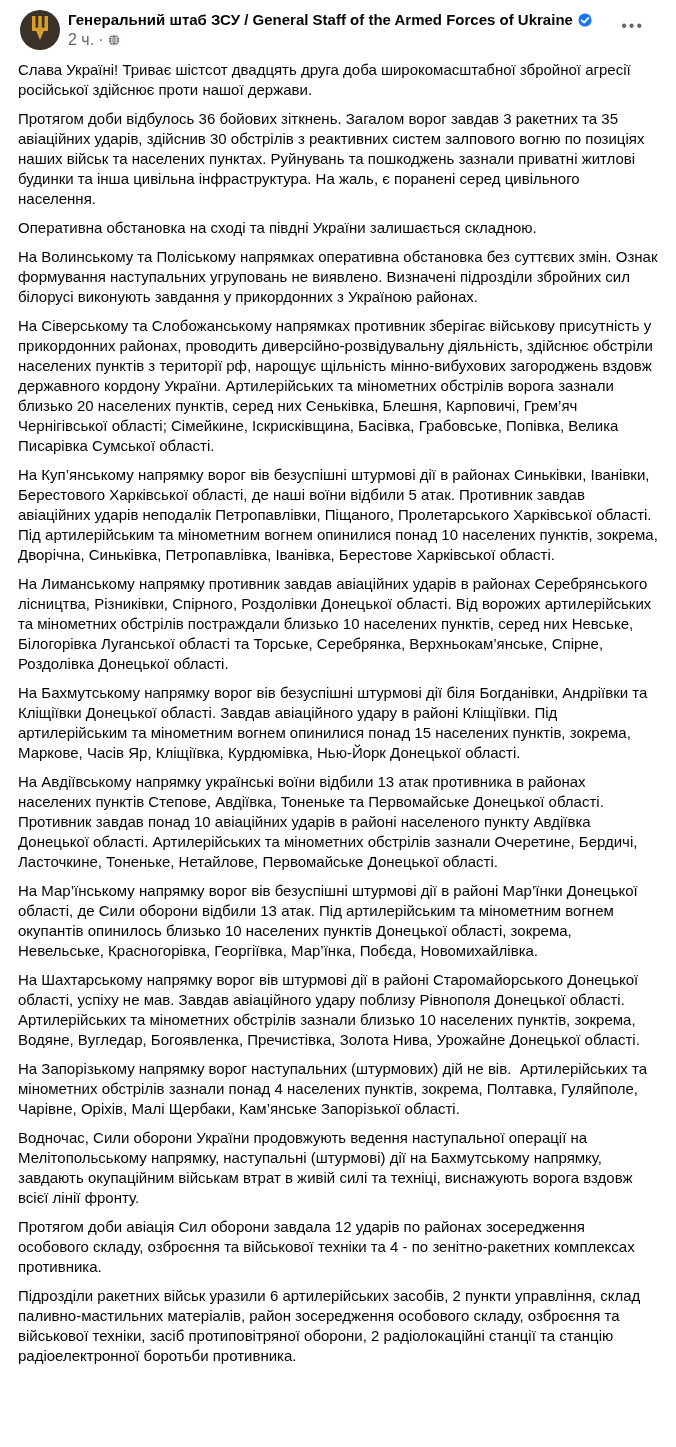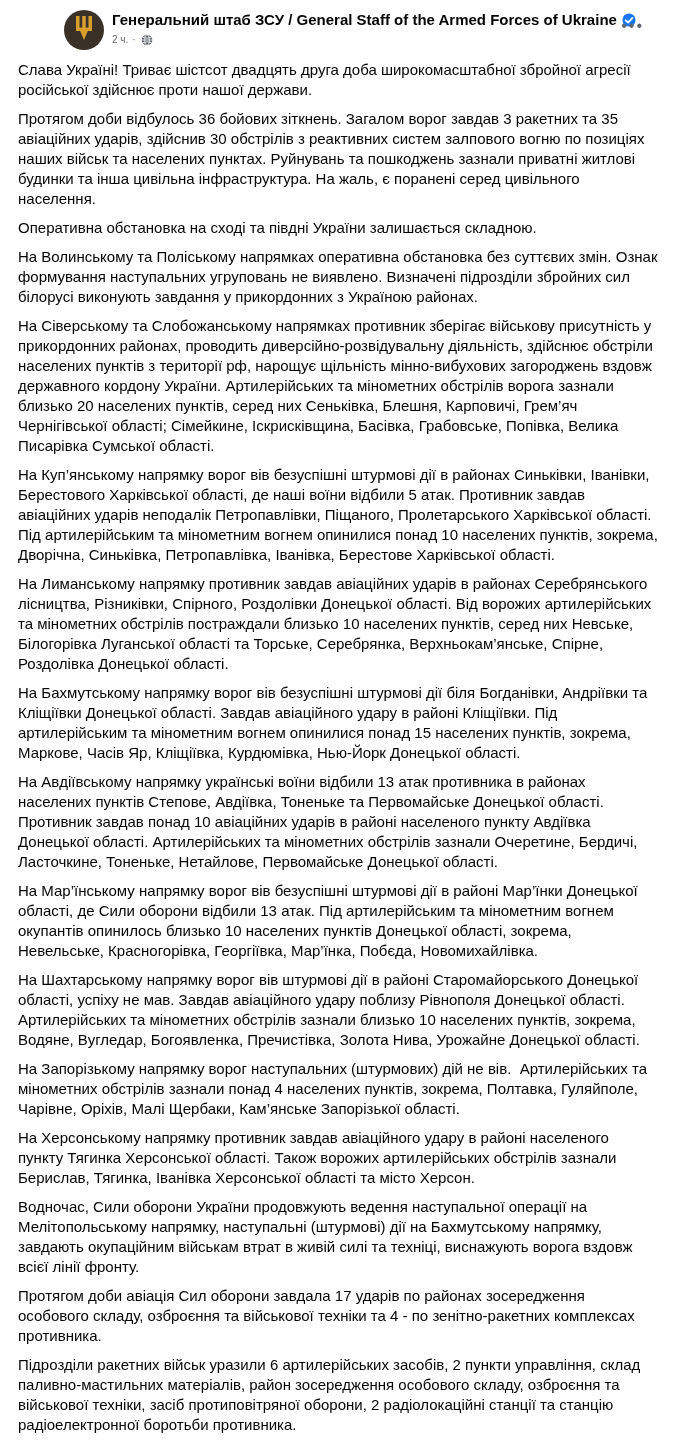--- a/index.html
+++ b/index.html
@@ -9,40 +9,39 @@
     color: #050505;
     -webkit-font-smoothing: antialiased;
   }
   .post { width: 676px; background: #ffffff; }
 
   
   .post-header {
     display: flex;
     align-items: flex-start;
     padding: 10px 16px 2px 20px;
-    margin-left: 44px;
   }
   .avatar {
     width: 40px; height: 40px;
     border-radius: 50%;
     background: #3a3228;
     flex: 0 0 40px;
     display: flex; align-items: center; justify-content: center;
     cursor: pointer;
   }
   .header-text { margin-left: 8px; flex: 1 1 auto; min-width: 0; }
   .name-row {
     display: flex; align-items: center; gap: 5px;
     font-size: 15px; font-weight: 700; line-height: 20px; color: #050505;
   }
   .page-name { cursor: pointer; white-space: nowrap; }
   .verified { display: inline-flex; align-items: center; }
   .meta-row {
     display: flex; align-items: center; gap: 4px;
-    font-size: 10px; line-height: 17px; color: #65676b; margin-top: 1px;
+    font-size: 16px; line-height: 17px; color: #65676b; margin-top: 1px;
   }
   .meta-row .ts { cursor: pointer; }
   .globe { display: inline-flex; align-items: center; margin-left: 1px; }
 
   .menu-btn {
     flex: 0 0 auto;
     margin-left: 8px;
     margin-right: 10px;
     margin-top: 6px;
     padding: 4px 6px;
@@ -128,19 +127,18 @@
     <p>Оперативна обстановка на сході та півдні України залишається складною.</p>
     <p>На Волинському та Поліському напрямках оперативна обстановка без суттєвих змін. Ознак формування наступальних угруповань не виявлено. Визначені підрозділи збройних сил білорусі виконують завдання у прикордонних з Україною районах.</p>
     <p>На Сіверському та Слобожанському напрямках противник зберігає військову присутність у прикордонних районах, проводить диверсійно-розвідувальну діяльність, здійснює обстріли населених пунктів з території рф, нарощує щільність мінно-вибухових загороджень вздовж державного кордону України. Артилерійських та мінометних обстрілів ворога зазнали близько 20 населених пунктів, серед них Сеньківка, Блешня, Карповичі, Грем’яч Чернігівської області; Сімейкине, Іскрисківщина, Басівка, Грабовське, Попівка, Велика Писарівка Сумської області.</p>
     <p>На Куп’янському напрямку ворог вів безуспішні штурмові дії в районах Синьківки, Іванівки, Берестового Харківської області, де наші воїни відбили 5 атак. Противник завдав авіаційних ударів неподалік Петропавлівки, Піщаного, Пролетарського Харківської області. Під артилерійським та мінометним вогнем опинилися понад 10 населених пунктів, зокрема, Дворічна, Синьківка, Петропавлівка, Іванівка, Берестове Харківської області.</p>
     <p>На Лиманському напрямку противник завдав авіаційних ударів в районах Серебрянського лісництва, Різниківки, Спірного, Роздолівки Донецької області. Від ворожих артилерійських та мінометних обстрілів постраждали близько 10 населених пунктів, серед них Невське, Білогорівка Луганської області та Торське, Серебрянка, Верхньокам’янське, Спірне, Роздолівка Донецької області.</p>
     <p>На Бахмутському напрямку ворог вів безуспішні штурмові дії біля Богданівки, Андріївки та Кліщіївки Донецької області. Завдав авіаційного удару в районі Кліщіївки. Під артилерійським та мінометним вогнем опинилися понад 15 населених пунктів, зокрема, Маркове, Часів Яр, Кліщіївка, Курдюмівка, Нью-Йорк Донецької області.</p>
     <p>На Авдіївському напрямку українські воїни відбили 13 атак противника в районах населених пунктів Степове, Авдіївка, Тоненьке та Первомайське Донецької області. Противник завдав понад 10 авіаційних ударів в районі населеного пункту Авдіївка Донецької області. Артилерійських та мінометних обстрілів зазнали Очеретине, Бердичі, Ласточкине, Тоненьке, Нетайлове, Первомайське Донецької області.</p>
     <p>На Мар’їнському напрямку ворог вів безуспішні штурмові дії в районі Мар’їнки Донецької області, де Сили оборони відбили 13 атак. Під артилерійським та мінометним вогнем окупантів опинилось близько 10 населених пунктів Донецької області, зокрема, Невельське, Красногорівка, Георгіївка, Мар’їнка, Побєда, Новомихайлівка.</p>
     <p>На Шахтарському напрямку ворог вів штурмові дії в районі Старомайорського Донецької області, успіху не мав. Завдав авіаційного удару поблизу Рівнополя Донецької області. Артилерійських та мінометних обстрілів зазнали близько 10 населених пунктів, зокрема, Водяне, Вугледар, Богоявленка, Пречистівка, Золота Нива, Урожайне Донецької області.</p>
     <p>На Запорізькому напрямку ворог наступальних (штурмових) дій не вів.  Артилерійських та мінометних обстрілів зазнали понад 4 населених пунктів, зокрема, Полтавка, Гуляйполе, Чарівне, Оріхів, Малі Щербаки, Кам’янське Запорізької області.</p>
-    <p>На Херсонському напрямку противник завдав авіаційного удару в районі населеного пункту Тягинка Херсонської області. Також ворожих артилерійських обстрілів зазнали Берислав, Тягинка, Іванівка Херсонської області та місто Херсон.</p>
     <p>Водночас, Сили оборони України продовжують ведення наступальної операції на Мелітопольському напрямку, наступальні (штурмові) дії на Бахмутському напрямку, завдають окупаційним військам втрат в живій силі та техніці, виснажують ворога вздовж всієї лінії фронту.</p>
-    <p>Протягом доби авіація Сил оборони завдала 17 ударів по районах зосередження особового складу, озброєння та військової техніки та 4 - по зенітно-ракетних комплексах противника.</p>
+    <p>Протягом доби авіація Сил оборони завдала 12 ударів по районах зосередження особового складу, озброєння та військової техніки та 4 - по зенітно-ракетних комплексах противника.</p>
     <p>Підрозділи ракетних військ уразили 6 артилерійських засобів, 2 пункти управління, склад паливно-мастильних матеріалів, район зосередження особового складу, озброєння та військової техніки, засіб протиповітряної оборони, 2 радіолокаційні станції та станцію радіоелектронної боротьби противника.</p>
   </div>
 
 </div>
 
 </body></html>

